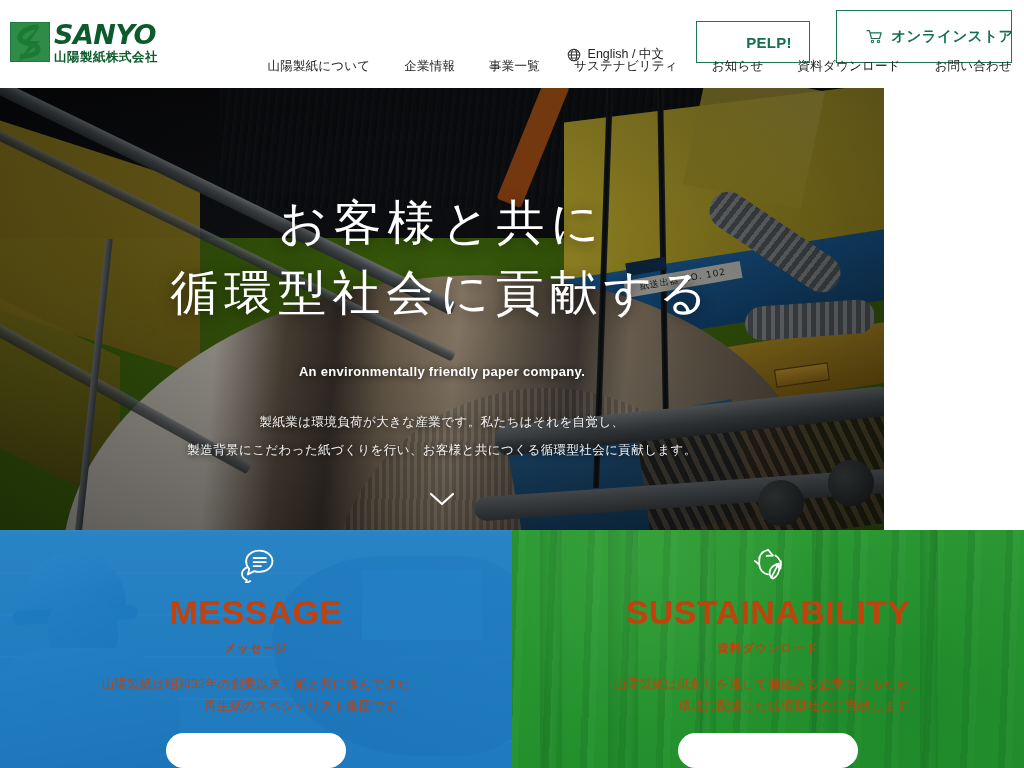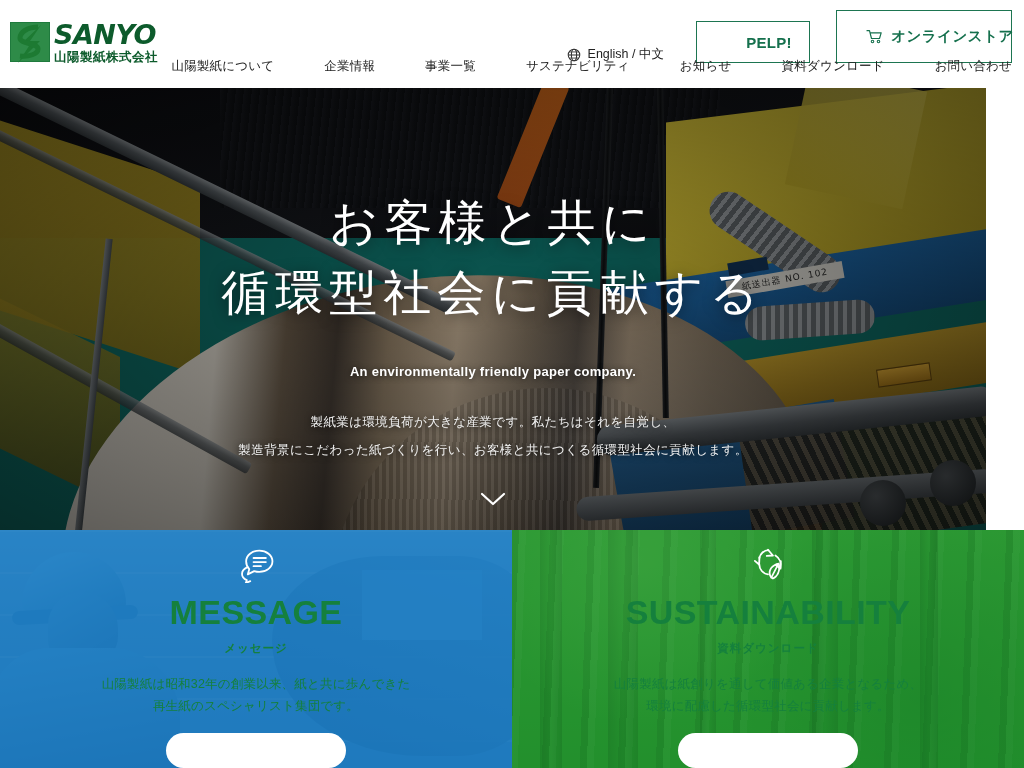--- a/index.html
+++ b/index.html
@@ -50,32 +50,32 @@
     border:1.5px solid #1d7551; color:#15704d;
     font-size:14px; font-weight:bold; background:#fff;
     cursor:pointer; white-space:nowrap;padding-left:32px;
   }
   .btn-pelp { width:114px; height:42px; font-size:15px; letter-spacing:0.3px; }
   .btn-store { width:176px; height:53px; margin-left:14px; font-size:14.5px; letter-spacing:0.5px;}
   .btn-store .cart { width:17px; height:15px; flex:none; }
 
   .nav {
     position:absolute; right:12px; top:58px;
-    display:flex; align-items:center; gap:16px;
+    display:flex; align-items:center; gap:0;
   }
   .nav-item {
     font-size:12.5px; color:#232323; margin-left:34px;
     cursor:pointer; white-space:nowrap; letter-spacing:0.2px;
   }
   .nav-item:first-child { margin-left:0; }
 
   
   .hero {
-    position:relative; width:986px; height:442px; overflow:hidden;
-    background:#0f766e;
+    position:relative; width:884px; height:442px; overflow:hidden;
+    background:#4d7c0f;
   }
   .hero-photo { position:absolute; inset:0; overflow:hidden; }
 
   
   .ph-ceiling {
     position:absolute; left:0; top:0; width:1024px; height:150px;
     background:linear-gradient(170deg,#0c0d11 0%,#16181d 60%,#0a0b0d 100%);
   }
   .ph-ceiling2 {
     position:absolute; left:220px; top:0; width:500px; height:120px;
@@ -313,21 +313,21 @@
   }
   .gp-leaf {
     position:absolute; inset:0;
     background:radial-gradient(circle at 25% 12%, rgba(160,220,130,.26) 0%, rgba(0,0,0,0) 38%),
                radial-gradient(circle at 80% 70%, rgba(0,70,20,.28) 0%, rgba(0,0,0,0) 45%);
   }
   .gp-overlay { position:absolute; inset:0; background:rgba(30,150,45,.55); }
 
   .panel-inner {
     position:absolute; inset:0; display:flex; flex-direction:column;
-    align-items:center; text-align:center; color:#15803d;
+    align-items:center; text-align:right; color:#c2410c;
   }
   .panel-icon { margin-top:14px; width:48px; height:48px; }
   .panel-title {
     margin-top:10px; font-size:34px; font-weight:bold; letter-spacing:.4px;
     line-height:38px;
   }
   .panel-sub { margin-top:10px; font-size:11.5px; font-weight:bold; letter-spacing:1px; }
   .panel-desc { margin-top:17px; font-size:12.5px; line-height:22px; letter-spacing:.2px; }
   .panel-desc span { display:block; }
   .panel-btn {

